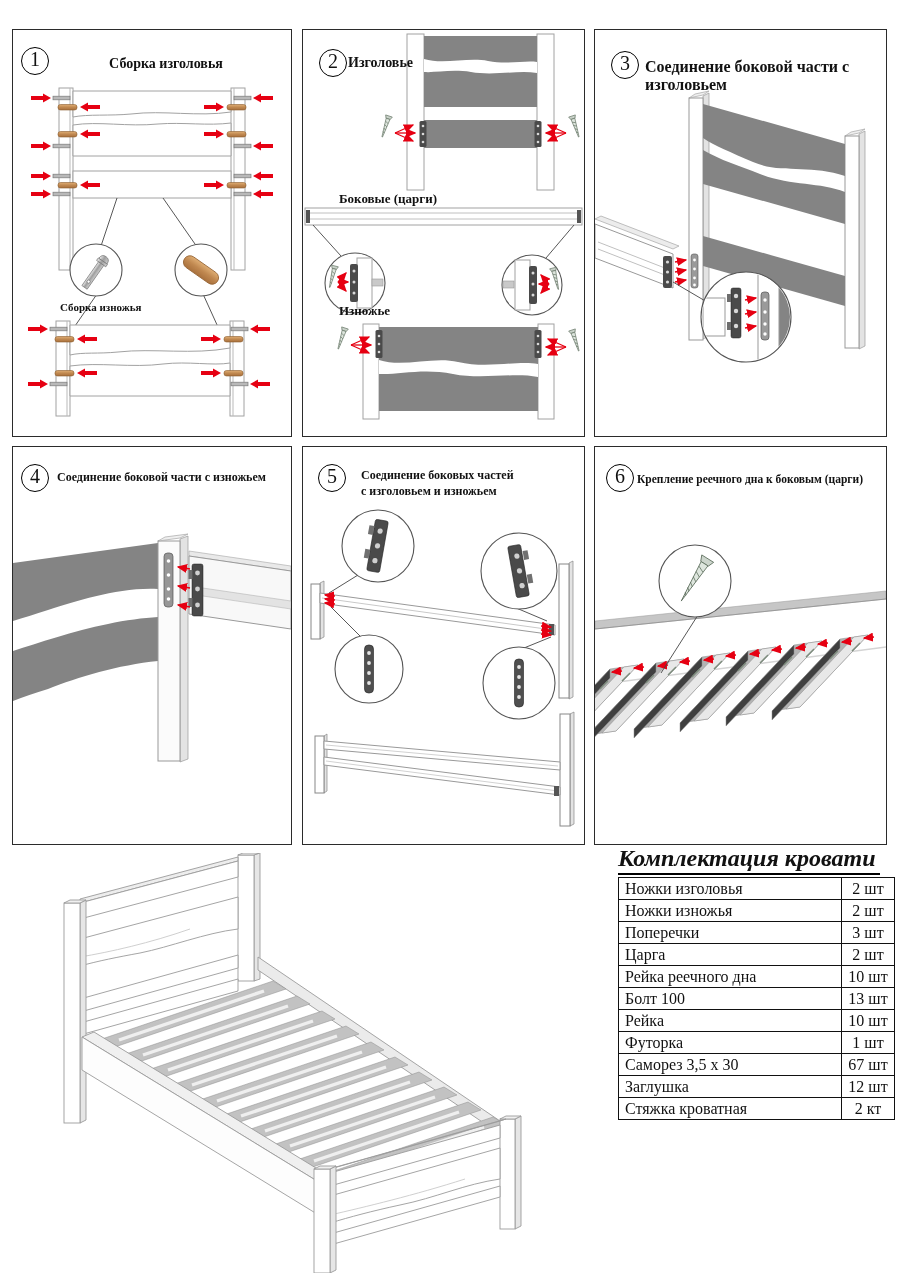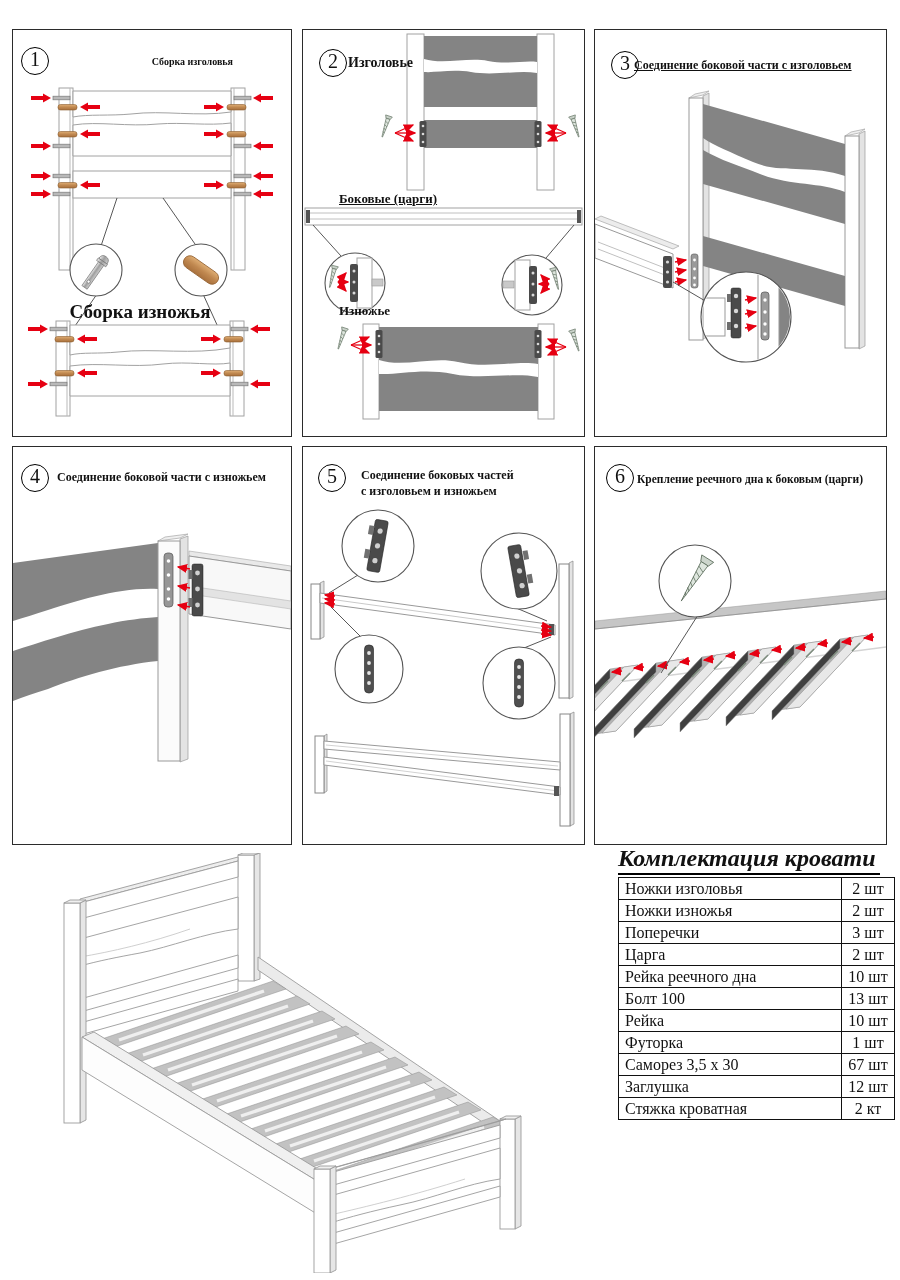--- a/index.html
+++ b/index.html
@@ -30,22 +30,22 @@
   td.pn{width:210px;}
   td.pq{text-align:center;padding:1px 2px;}
 </style>
 </head>
 <body>
 
 <div id="page">
 
 <div class="panel" id="p1">
   <div class="num" style="left:8px;top:17px;">1</div>
-  <div class="pt" style="left:60px;top:26px;width:160px;text-align:right;font-size:10px;">Сборка изголовья</div>
-  <div class="pt" style="left:47px;top:271px;width:160px;text-align:center;font-size:19px;">Сборка изножья</div>
+  <div class="pt" style="left:73px;top:26px;width:160px;text-align:center;font-size:14px;">Сборка изголовья</div>
+  <div class="pt" style="left:47px;top:271px;width:160px;text-align:left;font-size:11px;">Сборка изножья</div>
   <svg viewBox="0 0 278 406" preserveAspectRatio="none">
     <defs>
       <linearGradient id="gm1" x1="0" y1="0" x2="1" y2="0">
         <stop offset="0" stop-color="#ededed"></stop>
             <stop offset="0.45" stop-color="#9e9e9e"></stop>
             <stop offset="1" stop-color="#cfcfcf"></stop>
       </linearGradient>
       <linearGradient id="gw1" x1="0" y1="0" x2="0" y2="1">
         <stop offset="0" stop-color="#dfae74"></stop>
             <stop offset="0.5" stop-color="#c08850"></stop>
@@ -143,21 +143,21 @@
           <use href="#aR1" transform="translate(237,354) scale(-1,1)"></use>
       <use href="#aR1" transform="translate(208,309)"></use>
           <use href="#aR1" transform="translate(208,343)"></use>
     </g>
   </svg>
 </div>
 
 <div class="panel" id="p2">
   <div class="num" style="left:16px;top:19px;">2</div>
   <div class="pt" style="left:45px;top:25px;font-size:14px;">Изголовье</div>
-  <div class="pt" style="left:36px;top:161px;font-size:13px;text-decoration:underline;">Боковые (царги)</div>
+  <div class="pt" style="left:36px;top:161px;font-size:13px;">Боковые (царги)</div>
   <div class="pt" style="left:36px;top:273px;font-size:13px;">Изножье</div>
   <svg viewBox="0 0 281 406" preserveAspectRatio="none">
     <defs>
       <marker id="ah2" markerWidth="8" markerHeight="7" refX="7" refY="3.5" orient="auto">
             <path d="M0 0 L8 3.5 L0 7 Z" fill="#e60012"></path>
           </marker>
       <g id="sc2">
         <path d="M-3.5 0 L3.5 0 L2.2 3 L-2.2 3 Z" fill="#c9d2c9" stroke="#5d6d5d" stroke-width="0.6"></path>
         <path d="M-2 3 L2 3 L0.3 22 L-0.3 22 Z" fill="#dde5dd" stroke="#5d6d5d" stroke-width="0.6"></path>
         <path d="M-1.7 6 L1.5 7.5 M-1.5 9.5 L1.3 11 M-1.2 13 L1 14.5 M-0.9 16.5 L0.7 17.8" stroke="#5d6d5d" stroke-width="0.6" fill="none"></path>
@@ -254,21 +254,21 @@
           <path d="M48 315 L66 323" marker-end="url(#ah2)"></path>
       <path d="M263 317 L245 309" marker-end="url(#ah2)"></path>
           <path d="M263 317 L243 317" marker-end="url(#ah2)"></path>
           <path d="M263 317 L245 325" marker-end="url(#ah2)"></path>
         </g>
   </svg>
 </div>
 
 <div class="panel" id="p3">
   <div class="num" style="left:16px;top:21px;">3</div>
-  <div class="pt" style="left:39px;top:28px;width:238px;font-size:12px;text-decoration:underline;">Соединение боковой части с изголовьем</div>
+  <div class="pt" style="left:50px;top:28px;width:238px;font-size:16px;">Соединение боковой части с изголовьем</div>
   <svg viewBox="0 0 291 406" preserveAspectRatio="none">
     <defs>
       <marker id="ah3" markerWidth="8" markerHeight="7" refX="7" refY="3.5" orient="auto">
             <path d="M0 0 L8 3.5 L0 7 Z" fill="#e60012"></path>
           </marker>
       <clipPath id="cp3">
             <circle cx="151" cy="287" r="44"></circle>
           </clipPath>
     </defs>
 

